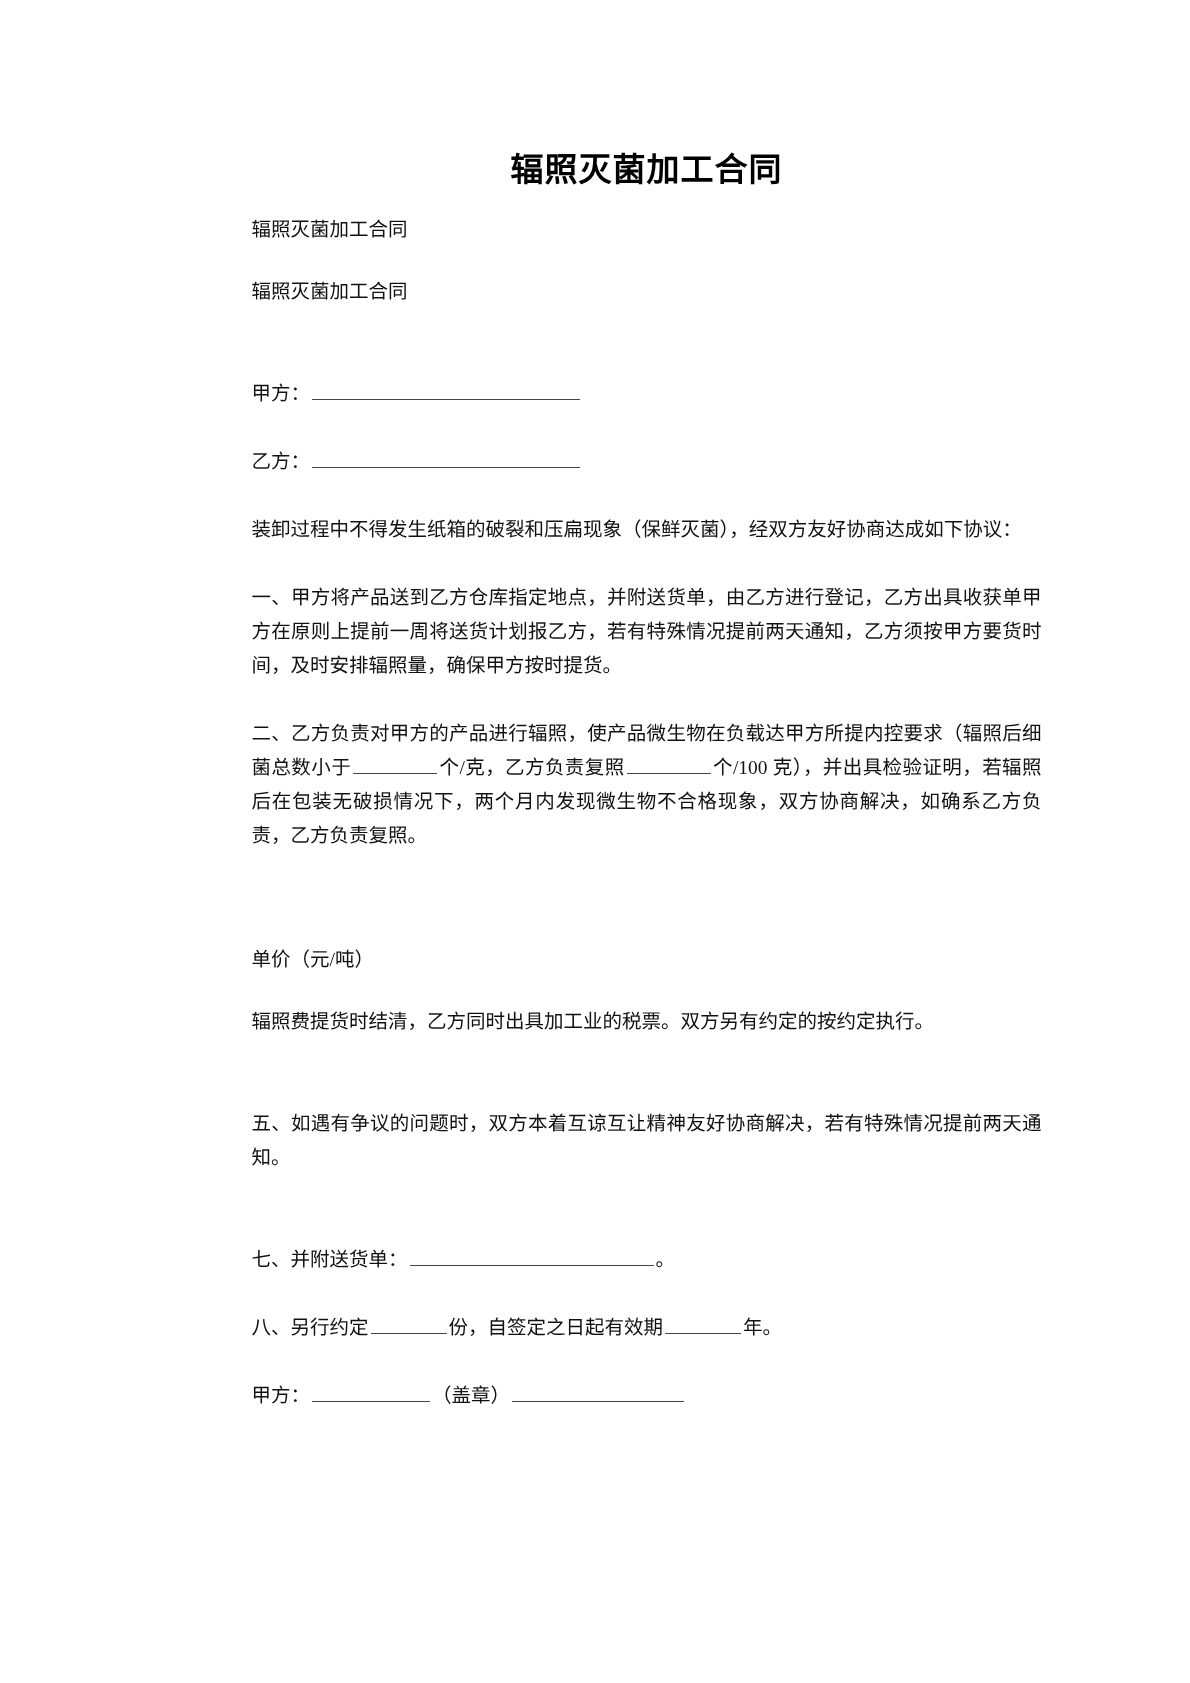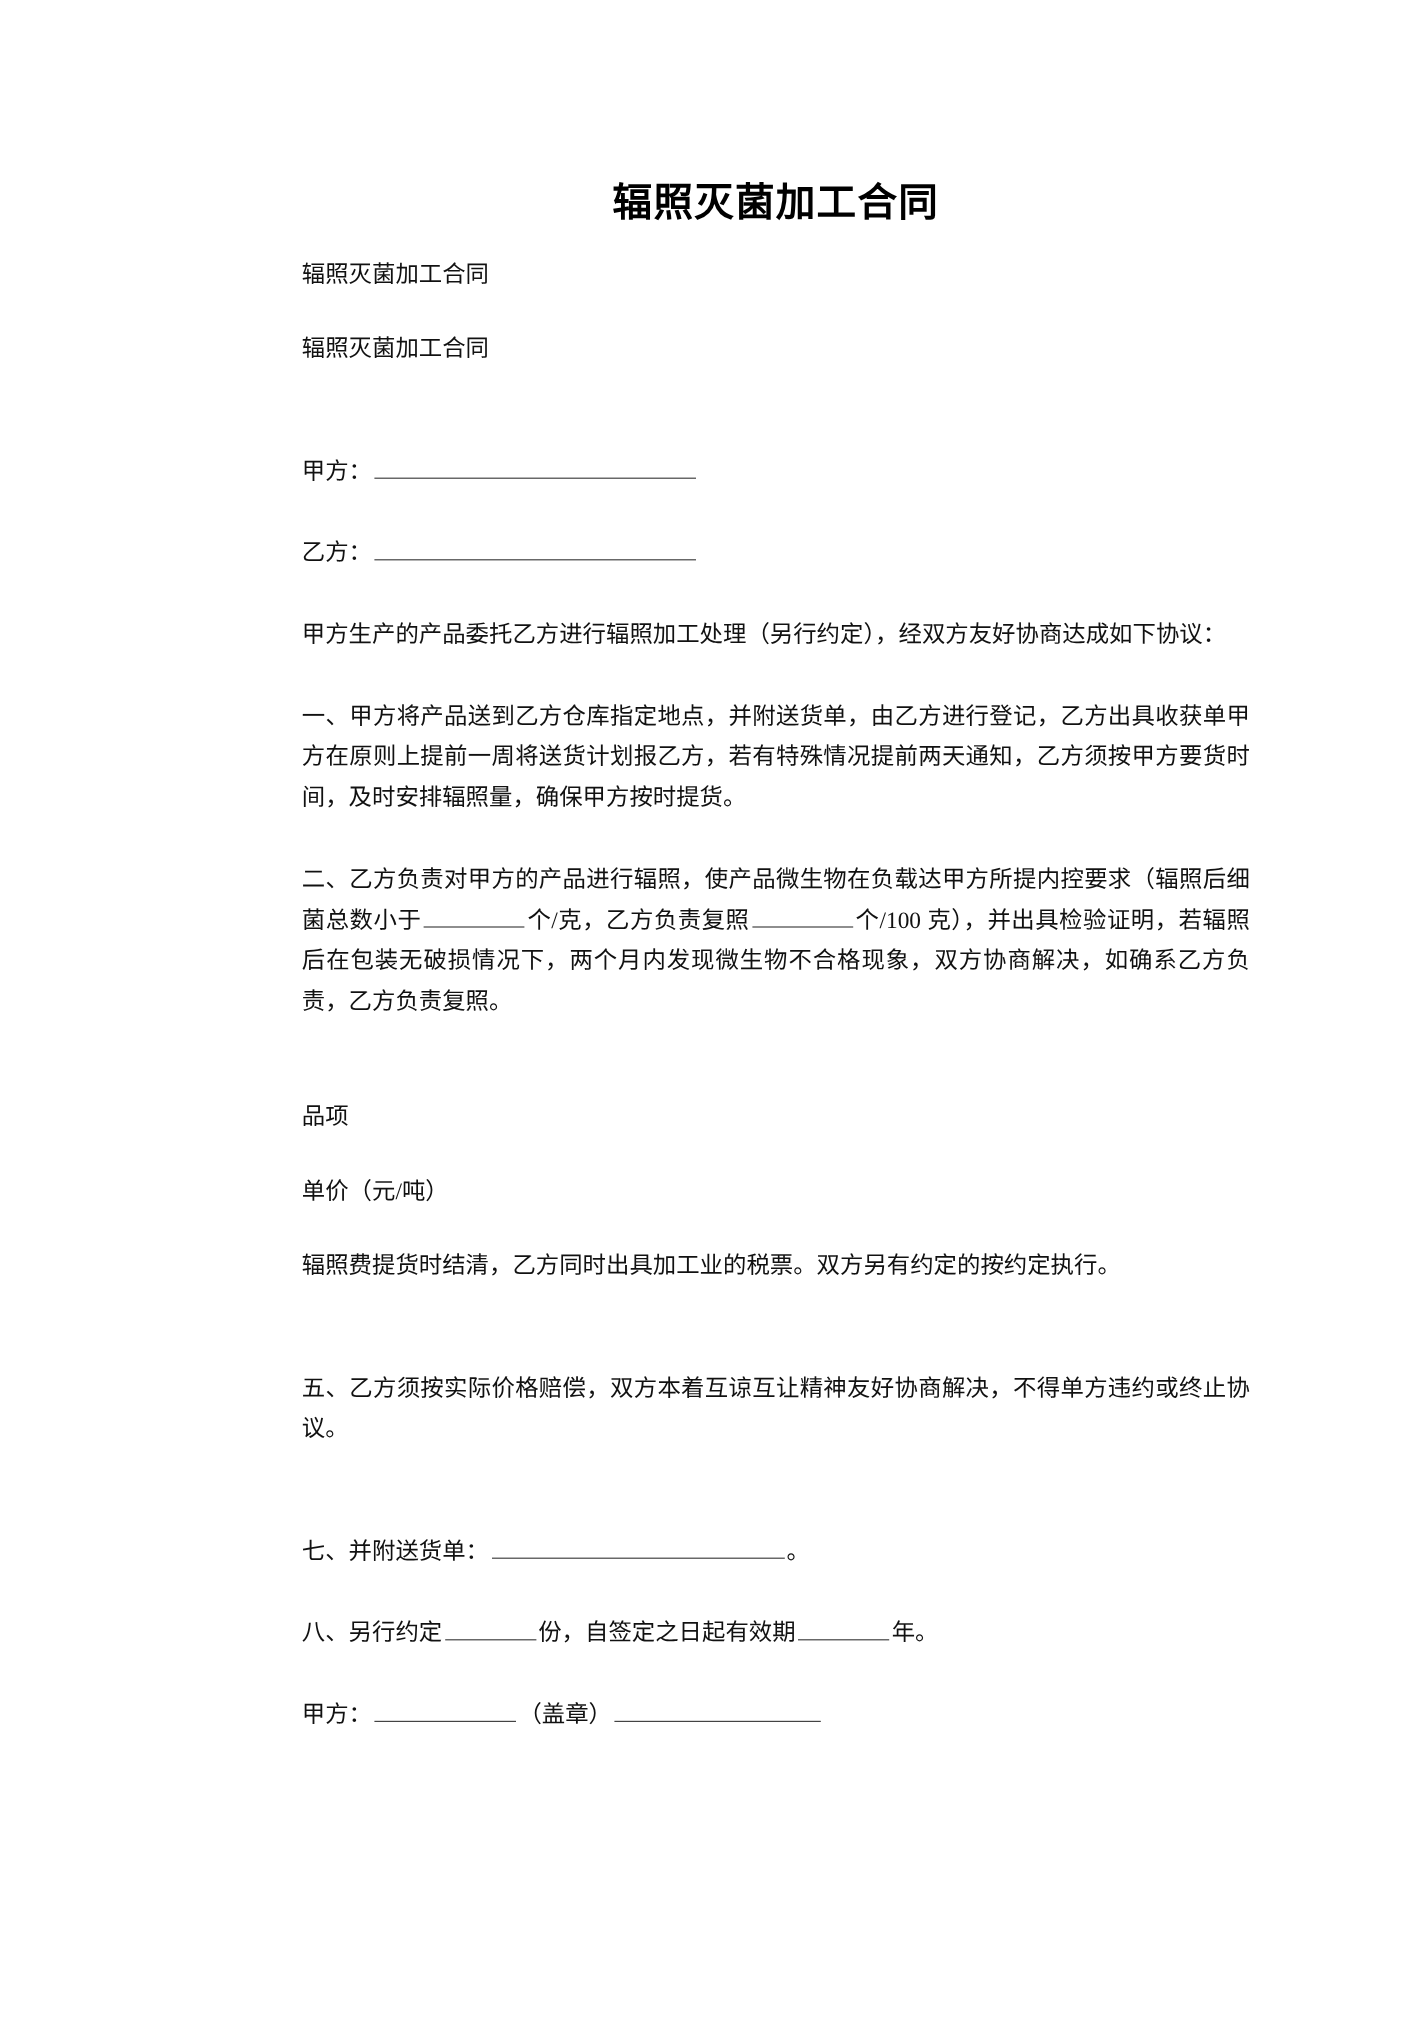--- a/index.html
+++ b/index.html
@@ -89,51 +89,50 @@
     <div class="gap-34"></div>
 
     <p class="para"><span>甲方：</span><span class="blank blank-w2"></span></p>
 
     <div class="gap-34"></div>
 
     <p class="para"><span>乙方：</span><span class="blank blank-w3"></span></p>
 
     <div class="gap-34"></div>
 
-    <p class="para">甲方生产的产品委托乙方进行辐照加工处理（另行约定），经双方友好协商达成如下协议：</p>
+    <p class="para">装卸过程中不得发生纸箱的破裂和压扁现象（保鲜灭菌），经双方友好协商达成如下协议：</p>
 
     <div class="gap-34"></div>
 
     <p class="para">一、甲方将产品送到乙方仓库指定地点，并附送货单，由乙方进行登记，乙方出具收获单甲方在原则上提前一周将送货计划报乙方，若有特殊情况提前两天通知，乙方须按甲方要货时间，及时安排辐照量，确保甲方按时提货。</p>
 
     <div class="gap-34"></div>
 
     <p class="para"><span>二、乙方负责对甲方的产品进行辐照，使产品微生物在负载达甲方所提内控要求（辐照后细菌总数小于</span><span class="blank blank-w4"></span><span>个/克，乙方负责复照</span><span class="blank blank-w5"></span><span>个/100 克），并出具检验证明，若辐照后在包装无破损情况下，两个月内发现微生物不合格现象，双方协商解决，如确系乙方负责，乙方负责复照。</span></p>
 
     <div class="gap-34"></div>
 
 
     <div class="gap-28"></div>
 
-    <p class="para">品项</p>
 
     <div class="gap-28"></div>
 
     <p class="para">单价（元/吨）</p>
 
     <div class="gap-28"></div>
 
     <p class="para">辐照费提货时结清，乙方同时出具加工业的税票。双方另有约定的按约定执行。</p>
 
     <div class="gap-34"></div>
 
 
     <div class="gap-34"></div>
 
-    <p class="para">五、乙方须按实际价格赔偿，双方本着互谅互让精神友好协商解决，不得单方违约或终止协议。</p>
+    <p class="para">五、如遇有争议的问题时，双方本着互谅互让精神友好协商解决，若有特殊情况提前两天通知。</p>
 
     <div class="gap-34"></div>
 
 
     <div class="gap-34"></div>
 
     <p class="para"><span>七、并附送货单：</span><span class="blank blank-w6"></span><span>。</span></p>
 
     <div class="gap-34"></div>
 

